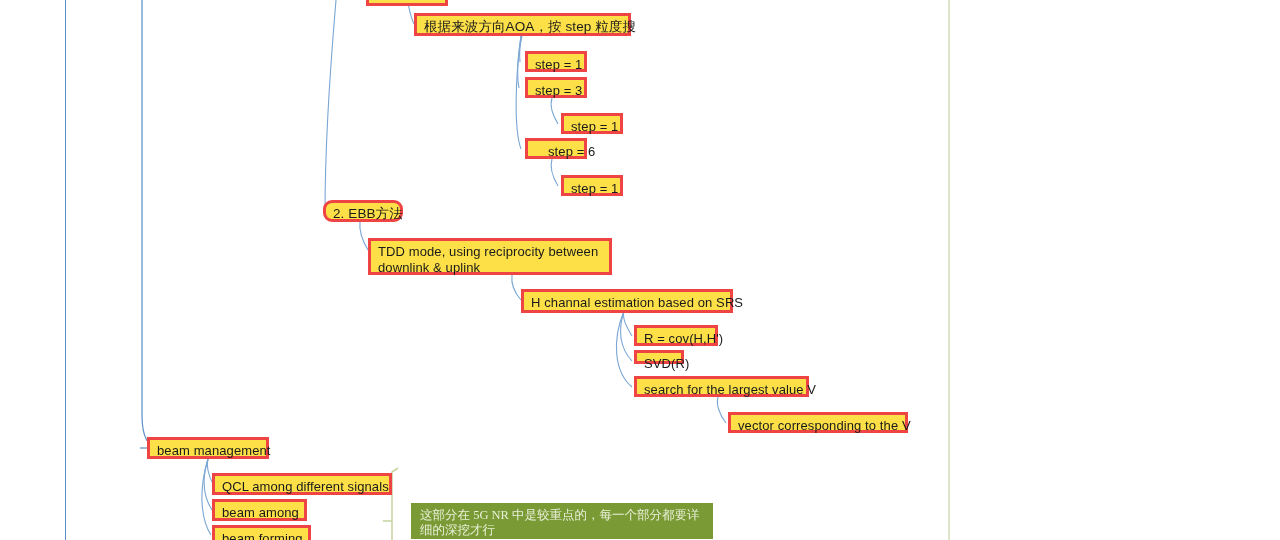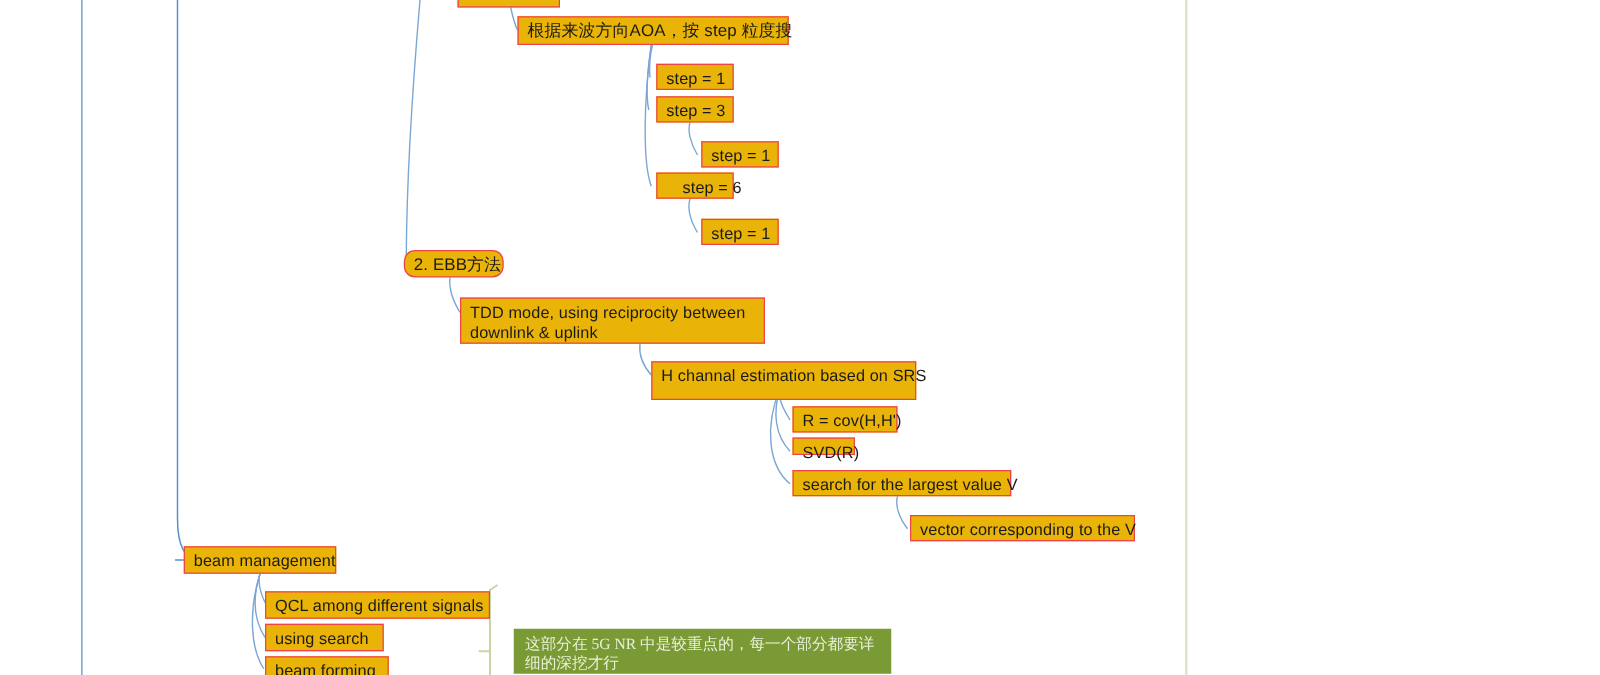--- a/index.html
+++ b/index.html
@@ -21,22 +21,22 @@
     position: absolute;
     left: 0;
     top: 0;
     width: 1280px;
     height: 540px;
     pointer-events: none;
   }
   .node {
     position: absolute;
     box-sizing: border-box;
-    border: 1px solid #ef4444;
-    background: #eab308;
+    border: 3px solid #ef4444;
+    background: #fde047;
     color: #1a1a1a;
     font-size: 13px;
     line-height: 16px;
     padding: 3px 7px 4px 7px;
     white-space: nowrap;
     letter-spacing: 0.1px;
   }
   .node.wrap {
     white-space: normal;
   }
@@ -123,33 +123,33 @@
   <div class="node" style="left:561px; top:113px; width:62px; height:21px;">step = 1</div>
 
   <div class="node" style="left:525px; top:138px; width:62px; height:21px;padding-left:20px;">step = 6</div>
 
   <div class="node" style="left:561px; top:175px; width:62px; height:21px;">step = 1</div>
 
   <div class="node cn" style="left:323px; top:200px; width:80px; height:22px;border-radius:9px;">2. EBB方法</div>
 
   <div class="node wrap" style="left:368px; top:238px; width:244px; height:37px;">TDD mode, using reciprocity between downlink &amp; uplink</div>
 
-  <div class="node" style="left:521px; top:289px; width:212px; height:31px;">H channal estimation based on SRS</div>
+  <div class="node" style="left:521px; top:289px; width:212px; height:24px;">H channal estimation based on SRS</div>
 
   <div class="node" style="left:634px; top:325px; width:84px; height:21px;">R = cov(H,H')</div>
 
   <div class="node" style="left:634px; top:350px; width:50px; height:14px;">SVD(R)</div>
 
   <div class="node" style="left:728px; top:412px; width:180px; height:21px;">vector corresponding to the V</div>
 
   <div class="node" style="left:634px; top:376px; width:175px; height:21px;">search for the largest value V</div>
 
   <div class="node" style="left:147px; top:437px; width:122px; height:22px;">beam management</div>
 
   <div class="node" style="left:212px; top:473px; width:180px; height:22px;">QCL among different signals</div>
 
-  <div class="node" style="left:212px; top:499px; width:95px; height:22px;">using search</div>
+  <div class="node" style="left:212px; top:499px; width:95px; height:22px;">beam among</div>
 
   <div class="node" style="left:212px; top:525px; width:99px; height:22px;">beam forming</div>
 
   <div class="note" style="left:411px; top:503px; width:302px; height:36px;">这部分在 5G NR 中是较重点的，每一个部分都要详细的深挖才行</div>
 
 </div>
 
 </body></html>

